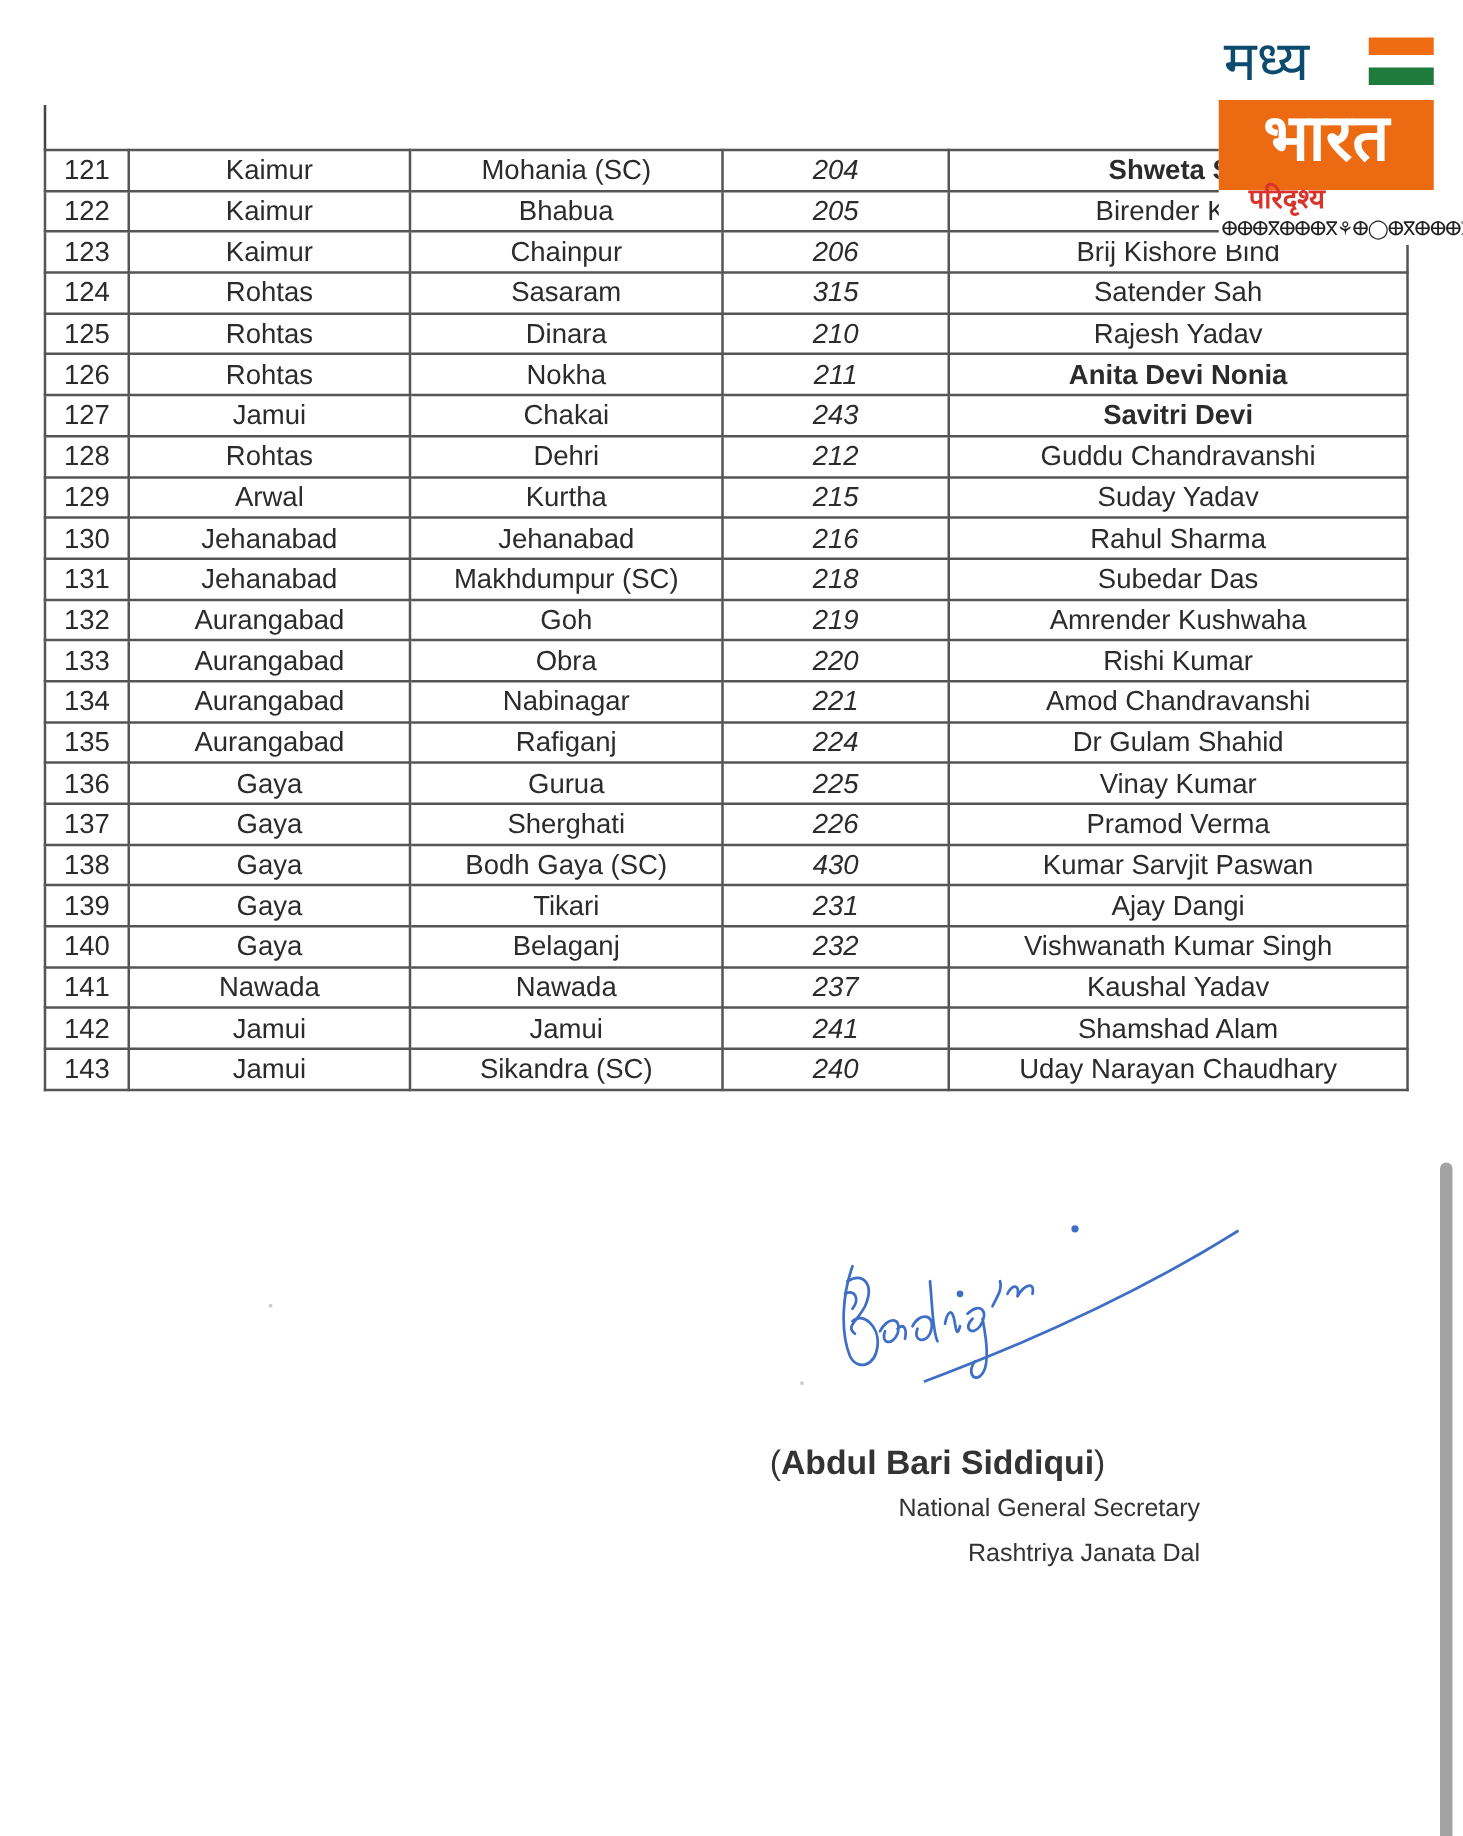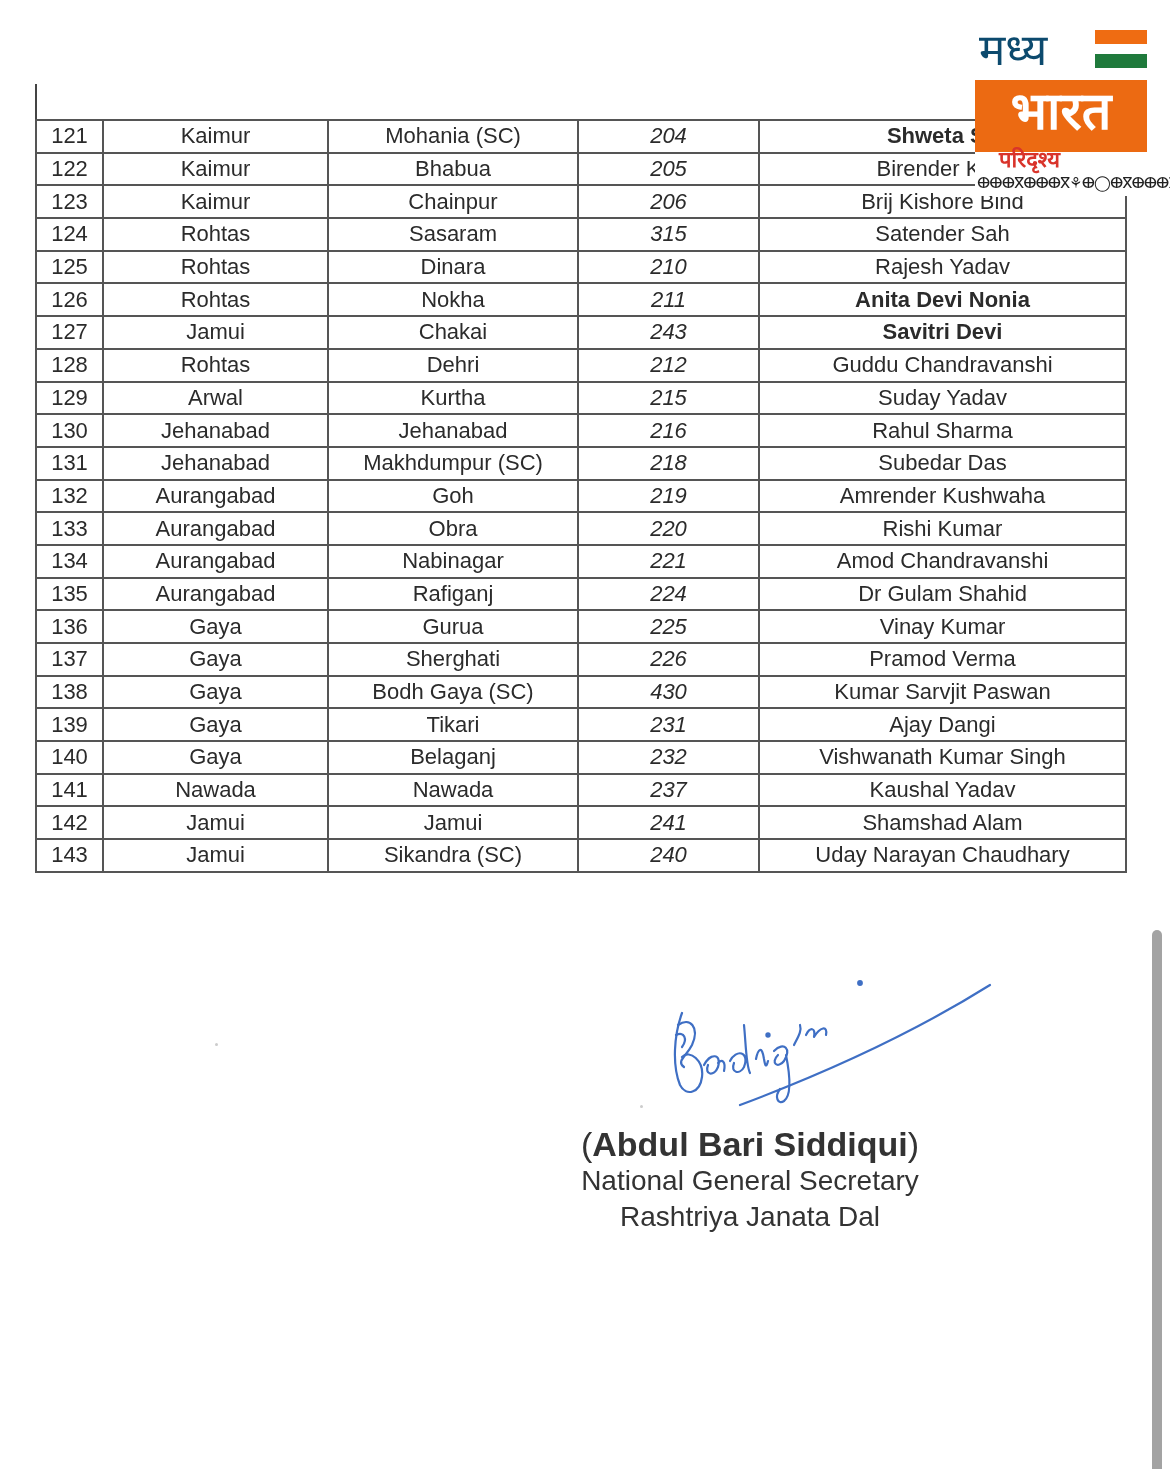--- a/index.html
+++ b/index.html
@@ -41,23 +41,23 @@
     font-family:"DejaVu Sans", sans-serif; line-height:28px;margin-left:16px;
   }
   .logo .figures {
     position:absolute; left:2px; top:150px; font-size:15px; color:#222; letter-spacing:-1px;
     white-space:nowrap; line-height:14px; font-family:"DejaVu Sans", sans-serif;
   }
   .signature { position:absolute; left:660px; top:965px; width:340px; height:150px; }
   .sig-block {
     position:absolute; left:540px; top:1125px; width:420px; text-align:center; color:#333;
   }
-  .sig-name { font-size:34px; line-height:38px; }
+  .sig-name { font-size:27px; line-height:38px;margin-top:26px; }
   .sig-name b { font-weight:bold; }
-  .sig-line { font-size:28px; line-height:36px; }
+  .sig-line { font-size:20px; line-height:36px;text-align:right; }
   .scrollbar {
     position:absolute; left:1152px; top:930px; width:10px; height:539px; background:#a3a3a3;
     border-radius:5px 5px 0 0;
   }
   .speck { position:absolute; width:3px; height:3px; background:#ccc; border-radius:50%; }
 </style>
 </head>
 <body>
 
 <div class="top-stub"></div>

